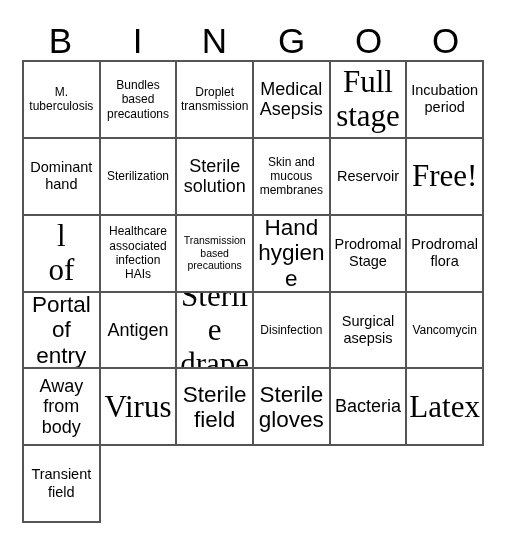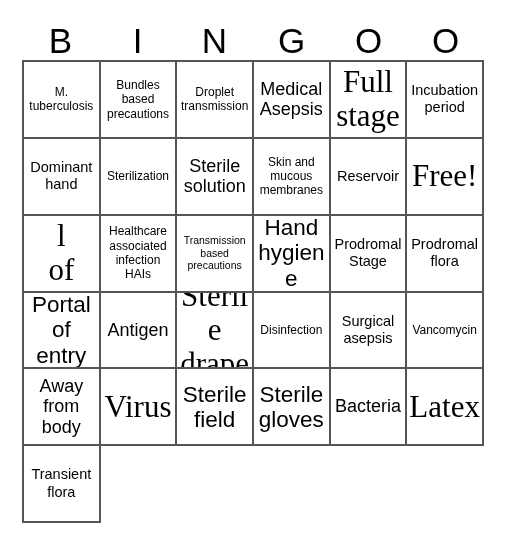--- a/index.html
+++ b/index.html
@@ -211,17 +211,17 @@
 gloves</span>
       </div>
       <div class="cell">
         <span class="cell-text fs-l">Bacteria</span>
       </div>
       <div class="cell">
         <span class="cell-text fs-xxl">Latex</span>
       </div>
       <div class="cell">
         <span class="cell-text fs-m">Transient
-flora</span>
+field</span>
       </div>
     </div>
 
 </div>
 
 </body></html>

